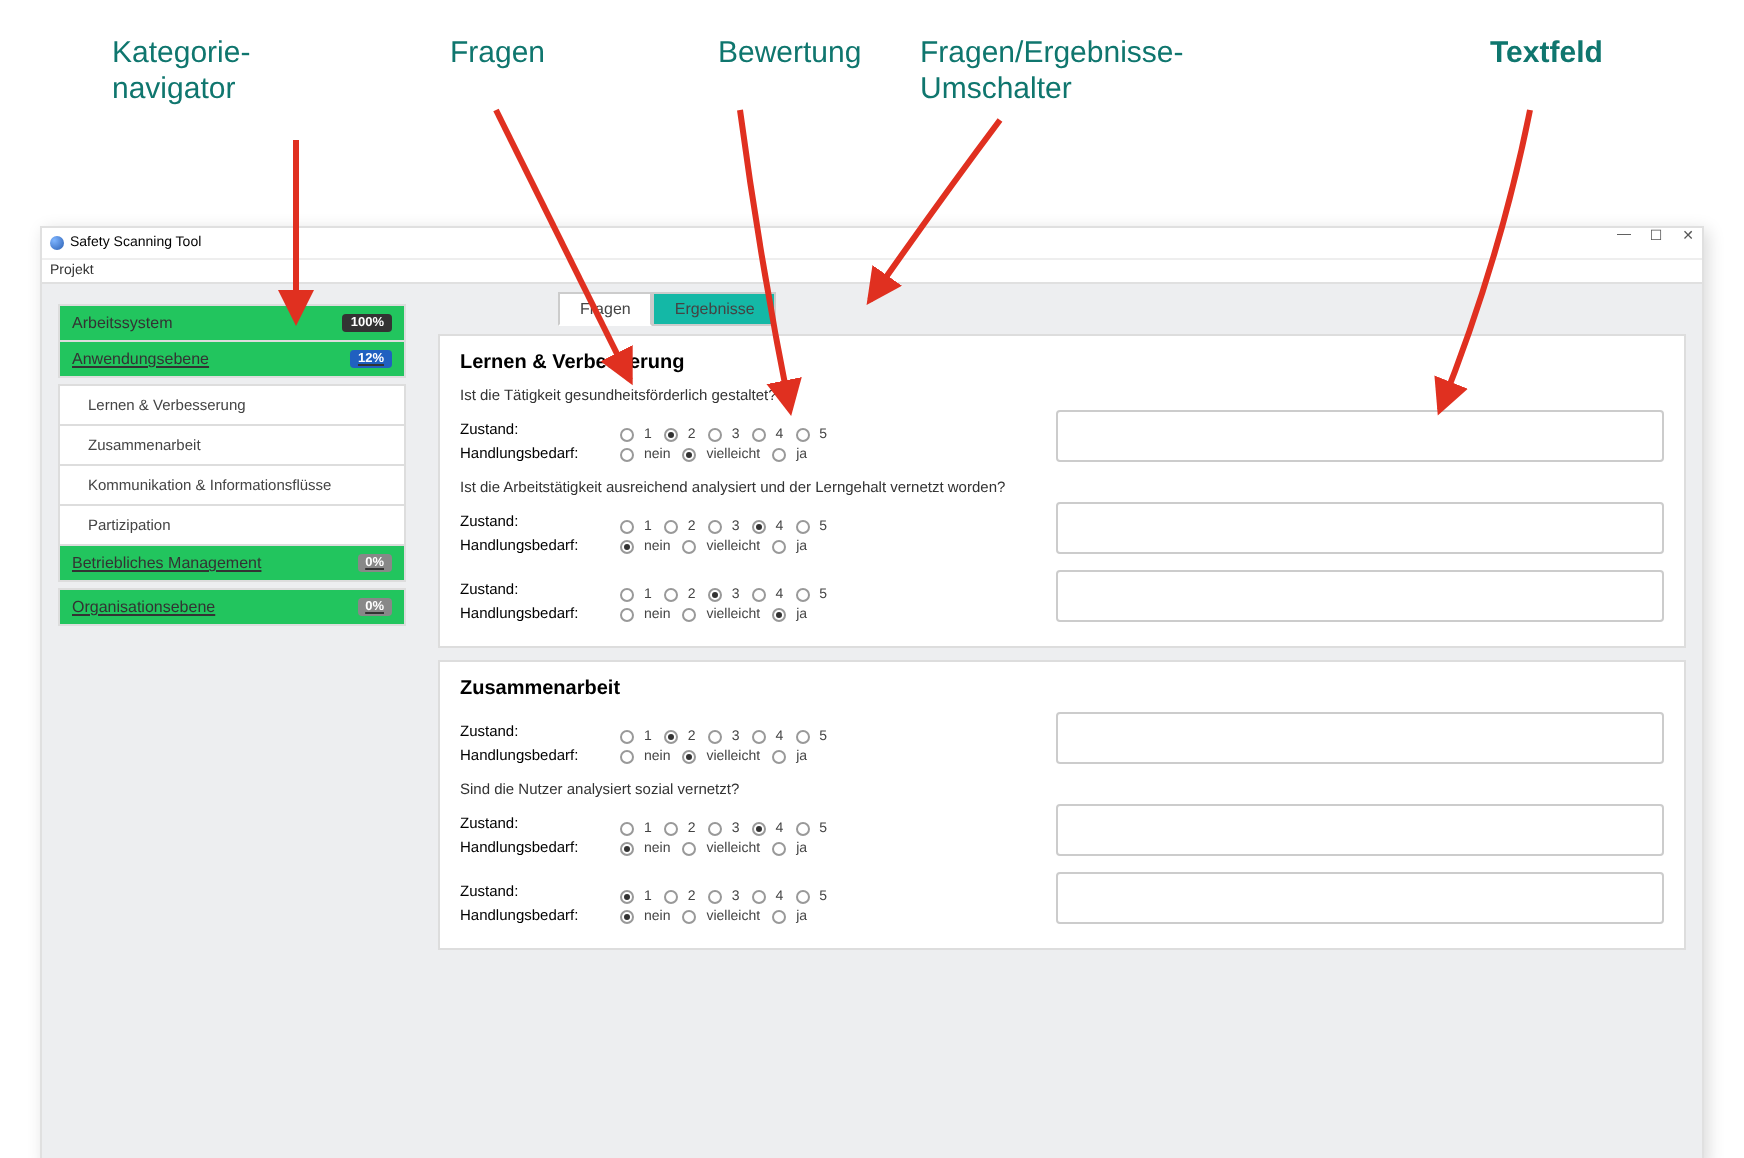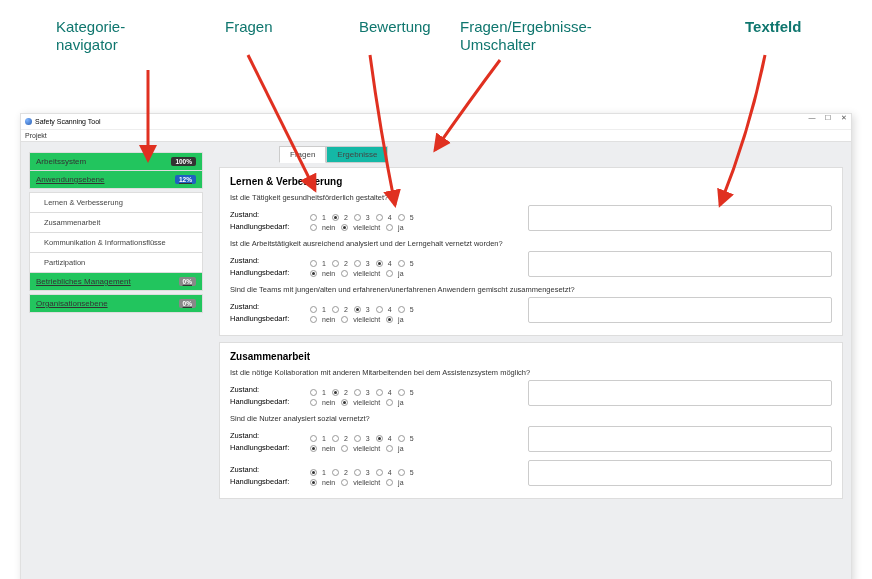--- a/index.html
+++ b/index.html
@@ -330,21 +330,20 @@
                   <span class="radio-dot"></span>
                   <span class="rlabel">vielleicht</span>
                   <span class="radio-dot"></span>
                   <span class="rlabel">ja</span>
                 </div>
               </div>
               <div class="qright">
                 <div class="textarea"></div>
               </div>
             </div>
-            <div class="question">Sind die Teams mit jungen/alten und erfahrenen/unerfahrenen Anwendern gemischt zusammengesetzt?</div>
             <div class="qrow">
               <div class="qleft">
                 <div>Zustand:</div>
                 <div>Handlungsbedarf:</div>
               </div>
               <div class="qmid">
                 <div class="radios">
                   <span class="radio-dot"></span>
                   <span class="rlabel">1</span>
                   <span class="radio-dot"></span>
@@ -365,21 +364,20 @@
                   <span class="rlabel">ja</span>
                 </div>
               </div>
               <div class="qright">
                 <div class="textarea"></div>
               </div>
             </div>
           </div>
           <div class="panel">
             <h3>Zusammenarbeit</h3>
-            <div class="question">Ist die nötige Kollaboration mit anderen Mitarbeitenden bei dem Assistenzsystem möglich?</div>
             <div class="qrow">
               <div class="qleft">
                 <div>Zustand:</div>
                 <div>Handlungsbedarf:</div>
               </div>
               <div class="qmid">
                 <div class="radios">
                   <span class="radio-dot"></span>
                   <span class="rlabel">1</span>
                   <span class="radio-dot sel"></span>

